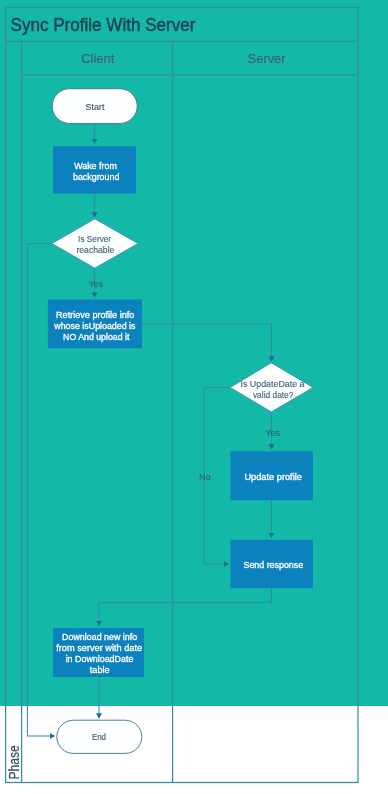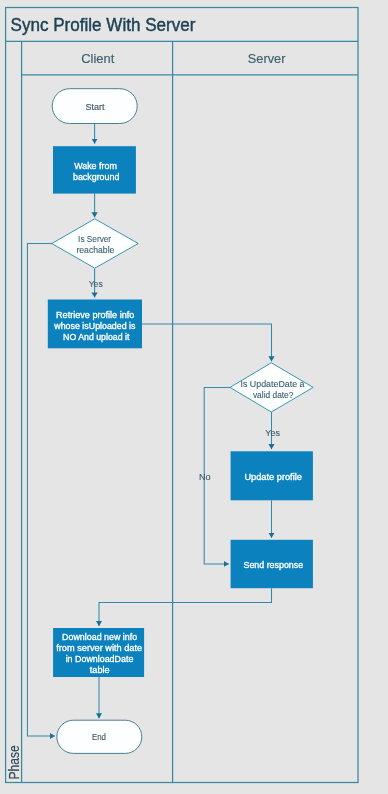--- a/index.html
+++ b/index.html
@@ -1,18 +1,18 @@
 <!DOCTYPE html>
 <html><head>
 <meta charset="utf-8">
 <title>Sync Profile With Server</title>
 <style>
   html,body{margin:0;padding:0;background:#ffffff;}
   body{width:388px;height:794px;font-family:"Liberation Sans",sans-serif;overflow:hidden;}
-  #stage{position:relative;width:388px;height:794px;background:#e5e5e5;transform:translateZ(0);}
+  #stage{position:relative;width:388px;height:706px;background:#14b8a6;transform:translateZ(0);}
   svg{display:block;position:absolute;left:0;top:0;}
   text{font-family:"Liberation Sans",sans-serif;}
   svg{will-change:transform;}
   .frame{fill:none;stroke:#3989a0;stroke-width:1.25;}
   .divider{fill:none;stroke:#3989a0;stroke-width:1.25;}
   .title-text{font-size:18px;fill:#1d4153;stroke:#1d4153;stroke-width:0.42;}
   .lane-text{font-size:13.3px;fill:#3d606e;stroke:#3d606e;stroke-width:0.18;}
   .phase-text{font-size:14.4px;fill:#324a59;stroke:#324a59;stroke-width:0.18;}
   .proc{fill:#0b81bd;stroke:none;}
   .proc-text{font-size:8.3px;fill:#ffffff;stroke:#ffffff;stroke-width:0.3;}

